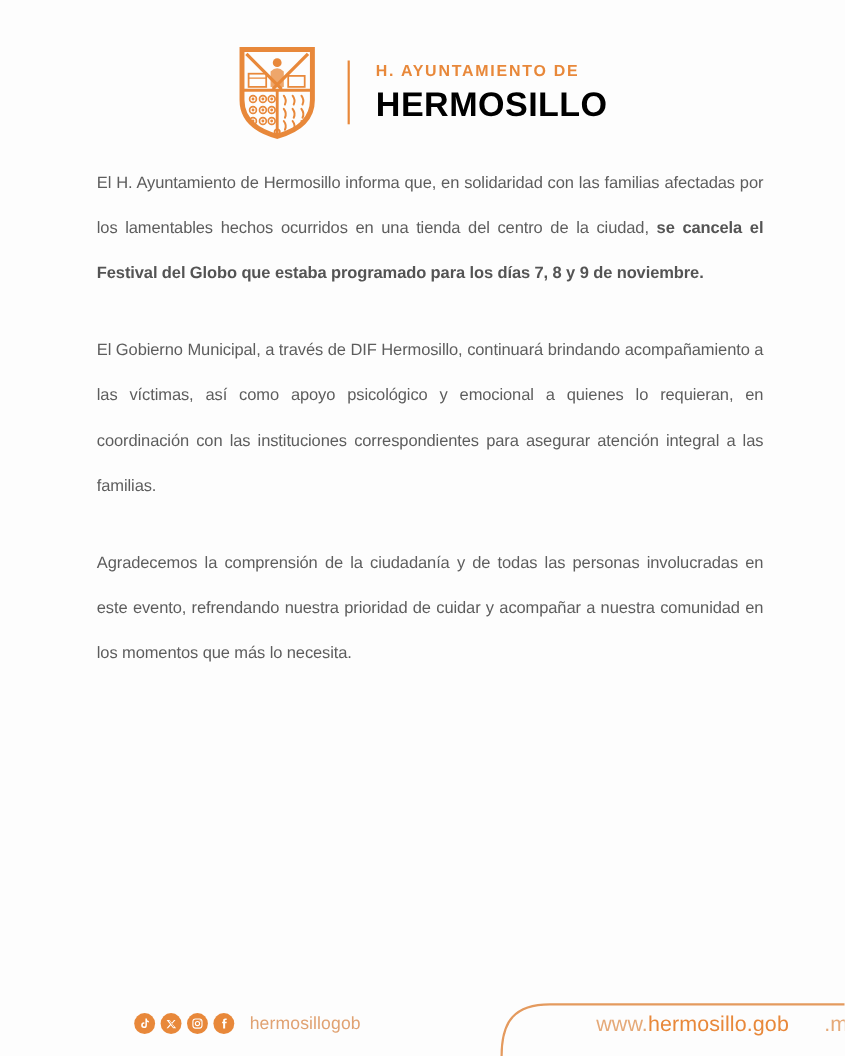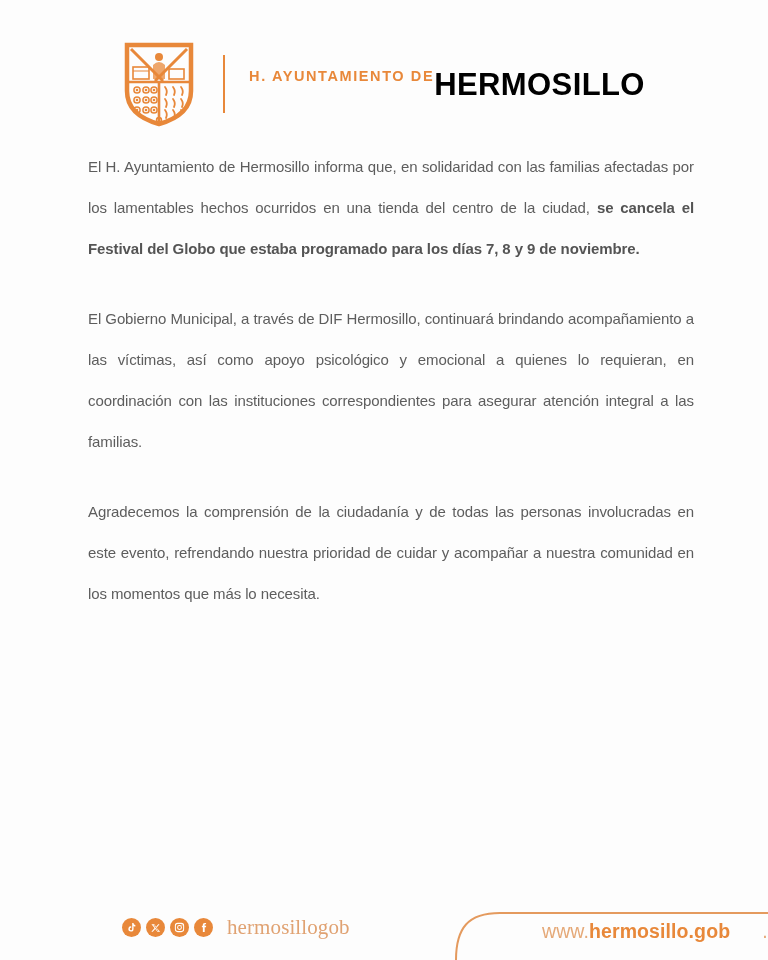--- a/index.html
+++ b/index.html
@@ -38,21 +38,21 @@
   .header-divider {
     width: 2px;
     height: 58px;
     background: #e8883a;
     margin: 0 24px 0 28px;
     flex: 0 0 auto;
   }
 
   .brand-block {
     display: flex;
-    flex-direction: row;
+    flex-direction: column;
     justify-content: center;
     line-height: 1;
   }
 
   .brand-top {
     font-size: 14.5px;
     font-weight: bold;
     letter-spacing: 1.6px;
     color: #e8883a;
     margin-bottom: 6px;
@@ -111,25 +111,24 @@
     background: #e8883a;
     display: flex;
     align-items: center;
     justify-content: center;
     flex: 0 0 auto;
   }
 
   .social-icon svg { display: block; }
 
   .social-handle {
-    font-size: 21px;
+    font-size: 16px;
     color: #e0a272;
     margin-left: 9px;
     letter-spacing: 0.1px;
-    font-family: Liberation Serif, serif;
   }
 
   .url-wrap {
     position: absolute;
     right: 0;
     bottom: 0;
     width: 330px;
     height: 66px;
   }
 
@@ -144,21 +143,21 @@
   .url-text {
     position: absolute;
     left: 72px;
     top: 26px;
     font-size: 19.5px;
     letter-spacing: 0.1px;
     white-space: nowrap;
   }
 
   .url-light { color: #e5a978; margin-left: 32px; }
-  .url-bold  { color: #e8883a; font-weight: bold; }
+  .url-bold  { color: #e8883a; font-weight: normal; }
 </style>
 </head>
 <body>
 
 <div class="header">
 
   <svg class="crest" viewBox="0 0 72 86" aria-hidden="true">
     <defs>
       <clipPath id="shieldClip">
         <path d="M4 4 H68 V50 C68 68 54 78 36 83 C18 78 4 68 4 50 Z"></path>

